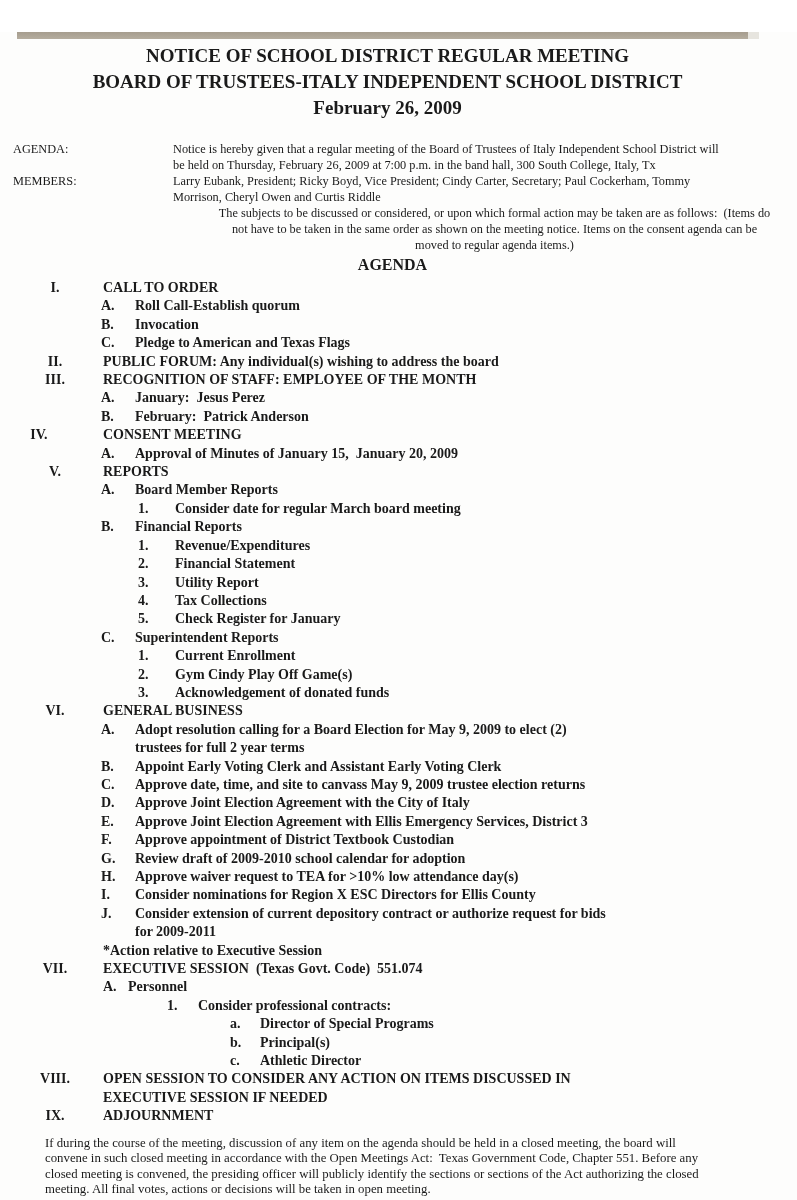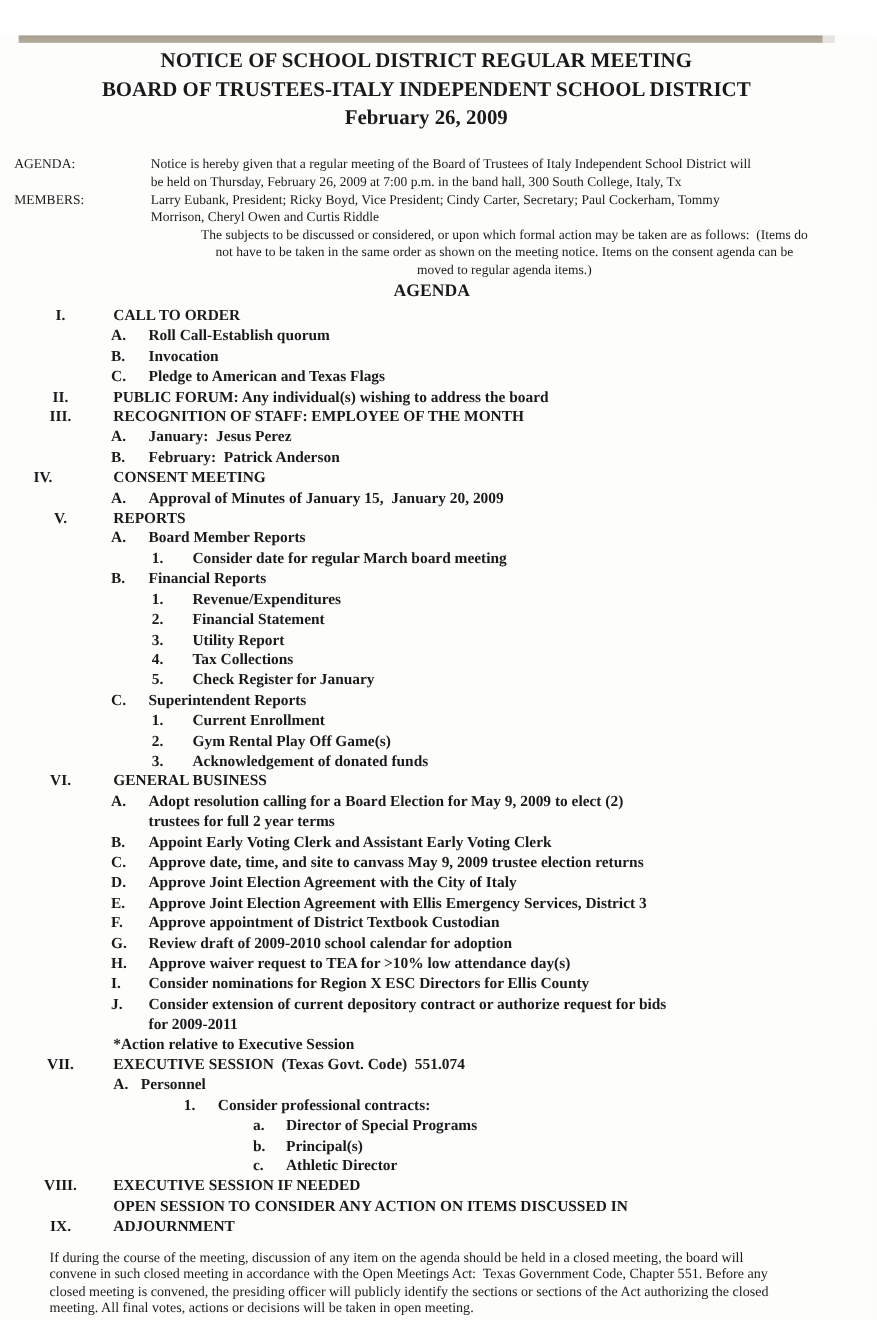--- a/index.html
+++ b/index.html
@@ -13,21 +13,21 @@
     margin-top:32px;
   }
   .scan-bar{position:absolute;top:0;left:17px;width:731px;height:7px;
     background:linear-gradient(#a69d8e,#b5ad9f);}
   .scan-bar-tail{position:absolute;top:0;left:748px;width:11px;height:7px;background:#e7e5df;}
 
   .title-block{margin:11px 0 0 15px;width:745px;text-align:center;
     font-weight:bold;font-size:19px;line-height:26px;white-space:pre-wrap;}
 
   .hdr{position:relative;margin-top:20px;font-size:12.3px;line-height:16px;}
-  .hdr-row{position:relative;}
+  .hdr-row{position:relative;padding-left:36px;}
   .hdr-label{position:absolute;left:13px;top:0;white-space:pre-wrap;}
   .hdr-text{margin-left:137px;width:643px;white-space:pre-wrap;}
   .hdr-text.centered{text-align:center;}
 
   .agenda-heading{margin:2px 0 0 15px;width:755px;text-align:center;
     font-weight:bold;font-size:16px;line-height:19px;}
 
   .agenda-list{margin-top:5px;font-weight:bold;font-size:14px;line-height:18.4px;}
   .a-row{position:relative;}
   .a-marker{position:absolute;top:0;white-space:pre;}
@@ -144,21 +144,21 @@
       <div class="a-row" style="padding-left: 135px;">
         <span class="a-marker" style="left: 101px;">C.</span>
         <div class="a-line">Superintendent Reports</div>
       </div>
       <div class="a-row" style="padding-left: 175px;">
         <span class="a-marker" style="left: 138px;">1.</span>
         <div class="a-line">Current Enrollment</div>
       </div>
       <div class="a-row" style="padding-left: 175px;">
         <span class="a-marker" style="left: 138px;">2.</span>
-        <div class="a-line">Gym Rental Play Off Game(s)</div>
+        <div class="a-line">Gym Cindy Play Off Game(s)</div>
       </div>
       <div class="a-row" style="padding-left: 175px;">
         <span class="a-marker" style="left: 138px;">3.</span>
         <div class="a-line">Acknowledgement of donated funds</div>
       </div>
       <div class="a-row" style="padding-left: 103px;">
         <span class="a-marker" style="left: 24px; width: 62px; text-align: center;">VI.</span>
         <div class="a-line">GENERAL BUSINESS</div>
       </div>
       <div class="a-row" style="padding-left: 135px;">
@@ -225,22 +225,22 @@
       <div class="a-row" style="padding-left: 260px;">
         <span class="a-marker" style="left: 230px;">b.</span>
         <div class="a-line">Principal(s)</div>
       </div>
       <div class="a-row" style="padding-left: 260px;">
         <span class="a-marker" style="left: 230px;">c.</span>
         <div class="a-line">Athletic Director</div>
       </div>
       <div class="a-row" style="padding-left: 103px;">
         <span class="a-marker" style="left: 24px; width: 62px; text-align: center;">VIII.</span>
+        <div class="a-line">OPEN SESSION TO CONSIDER ANY ACTION ON ITEMS DISCUSSED IN</div>
         <div class="a-line">EXECUTIVE SESSION IF NEEDED</div>
-        <div class="a-line">OPEN SESSION TO CONSIDER ANY ACTION ON ITEMS DISCUSSED IN</div>
       </div>
       <div class="a-row" style="padding-left: 103px;">
         <span class="a-marker" style="left: 24px; width: 62px; text-align: center;">IX.</span>
         <div class="a-line">ADJOURNMENT</div>
       </div>
     </div>
 
   <div class="closing" id="closing-lines">
       <div class="a-line">If during the course of the meeting, discussion of any item on the agenda should be held in a closed meeting, the board will</div>
       <div class="a-line">convene in such closed meeting in accordance with the Open Meetings Act:  Texas Government Code, Chapter 551. Before any</div>

